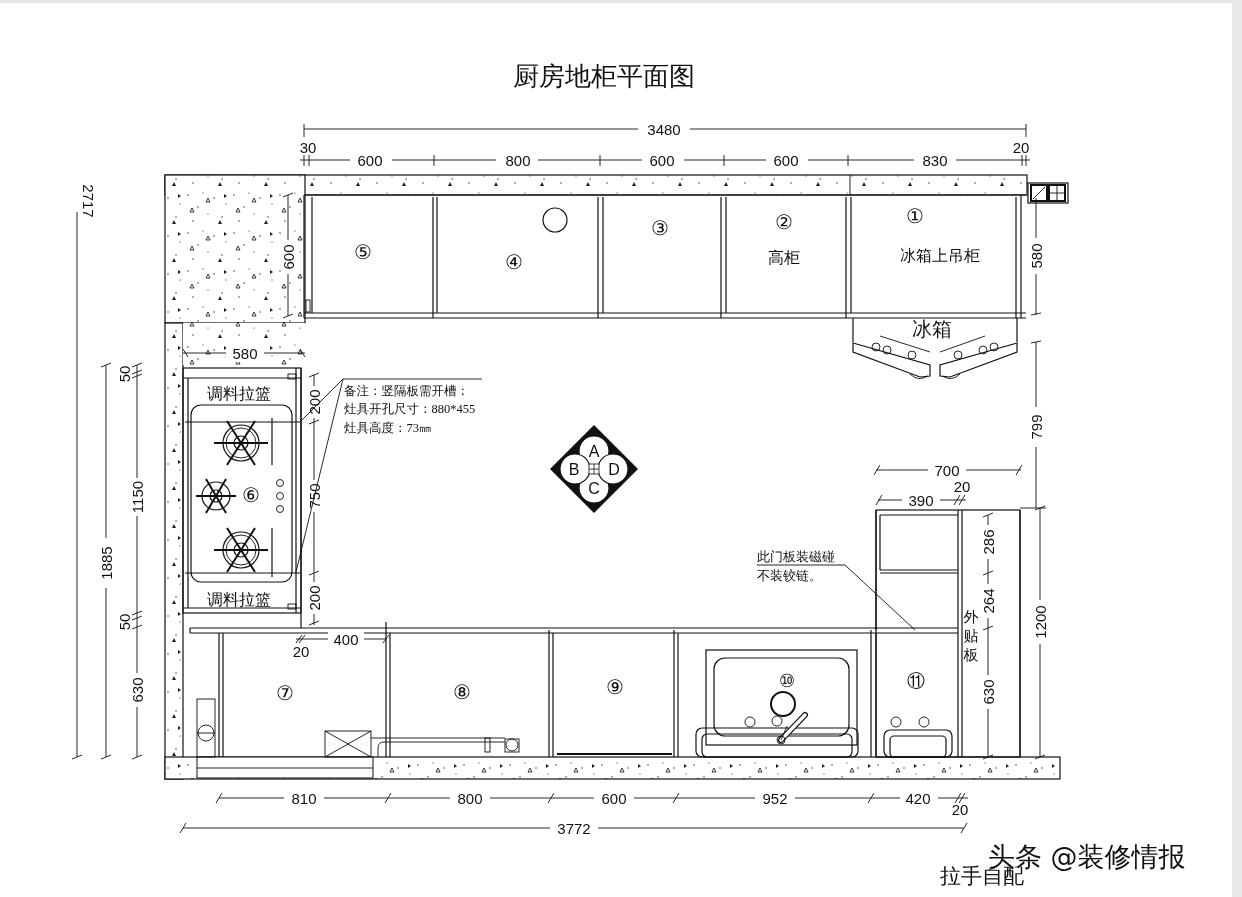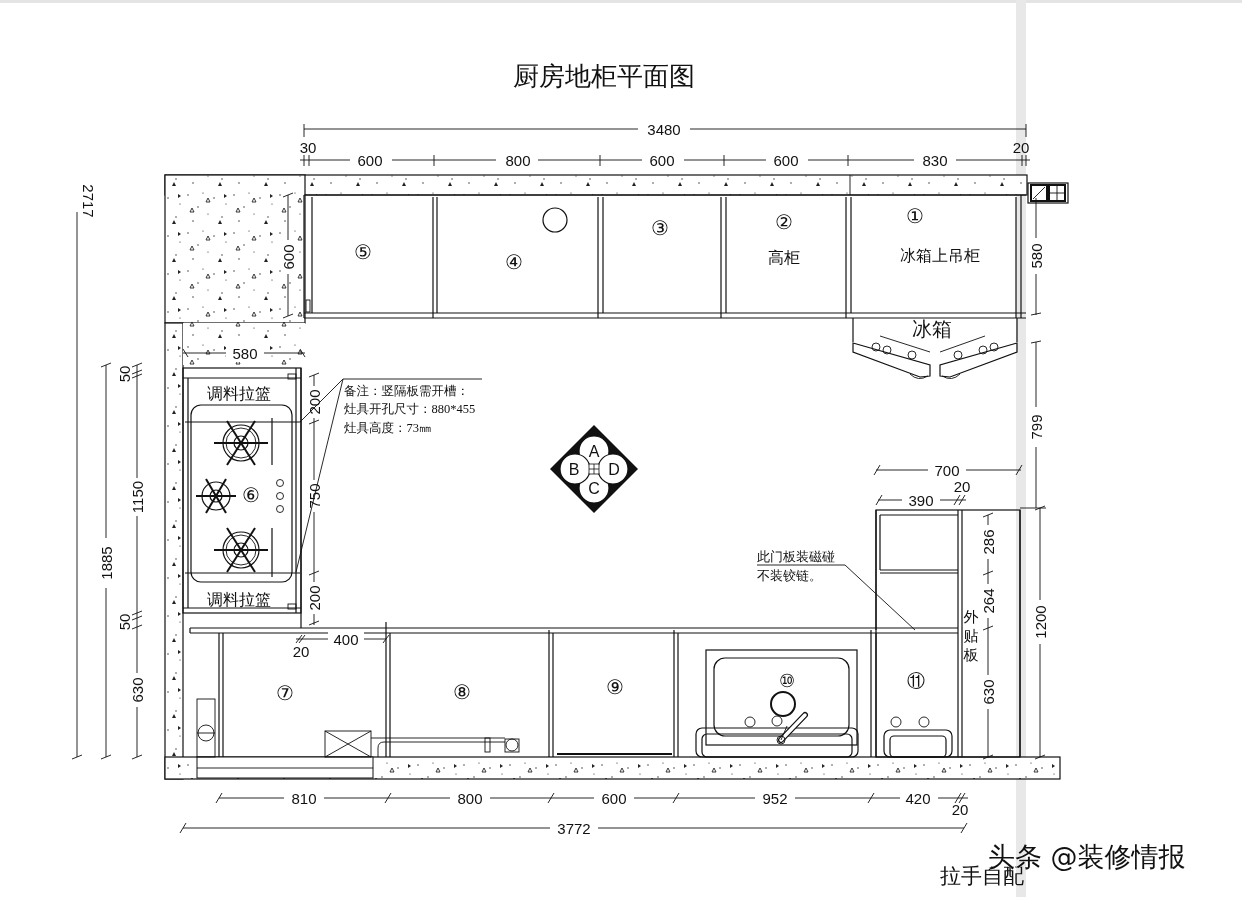--- a/index.html
+++ b/index.html
@@ -1,17 +1,17 @@
 <!DOCTYPE html>
 <html><head>
 <meta charset="utf-8">
 <style>
   html,body{margin:0;padding:0;background:#ffffff;}
   body{width:1242px;height:897px;overflow:hidden;position:relative;font-family:"DejaVu Sans",sans-serif;}
-  .frame{position:absolute;left:0;top:0;width:1026px;height:897px;background:#fff;}
+  .frame{position:absolute;left:0;top:0;width:1242px;height:897px;background:#fff;}
   .right-edge{position:absolute;right:0;top:0;width:10px;height:897px;background:#e8e8e8;}
   .top-edge{position:absolute;left:0;top:0;width:1242px;height:3px;background:#e4e4e4;}
   svg{position:absolute;left:0;top:0;}
   .t{font-family:"Liberation Sans","DejaVu Sans",sans-serif;fill:#111;}
   .serif{font-family:"Liberation Serif","DejaVu Serif",serif;fill:#111;}
   .dim{font-family:"Liberation Sans","DejaVu Sans",sans-serif;fill:#111;font-size:15px;}
   .ln{stroke:#111;stroke-width:1.2;fill:none;}
   .thin{stroke:#111;stroke-width:0.9;fill:none;}
   .thick{stroke:#111;stroke-width:2;fill:none;}
   .watermark{font-family:"DejaVu Sans",sans-serif;fill:#111;}

